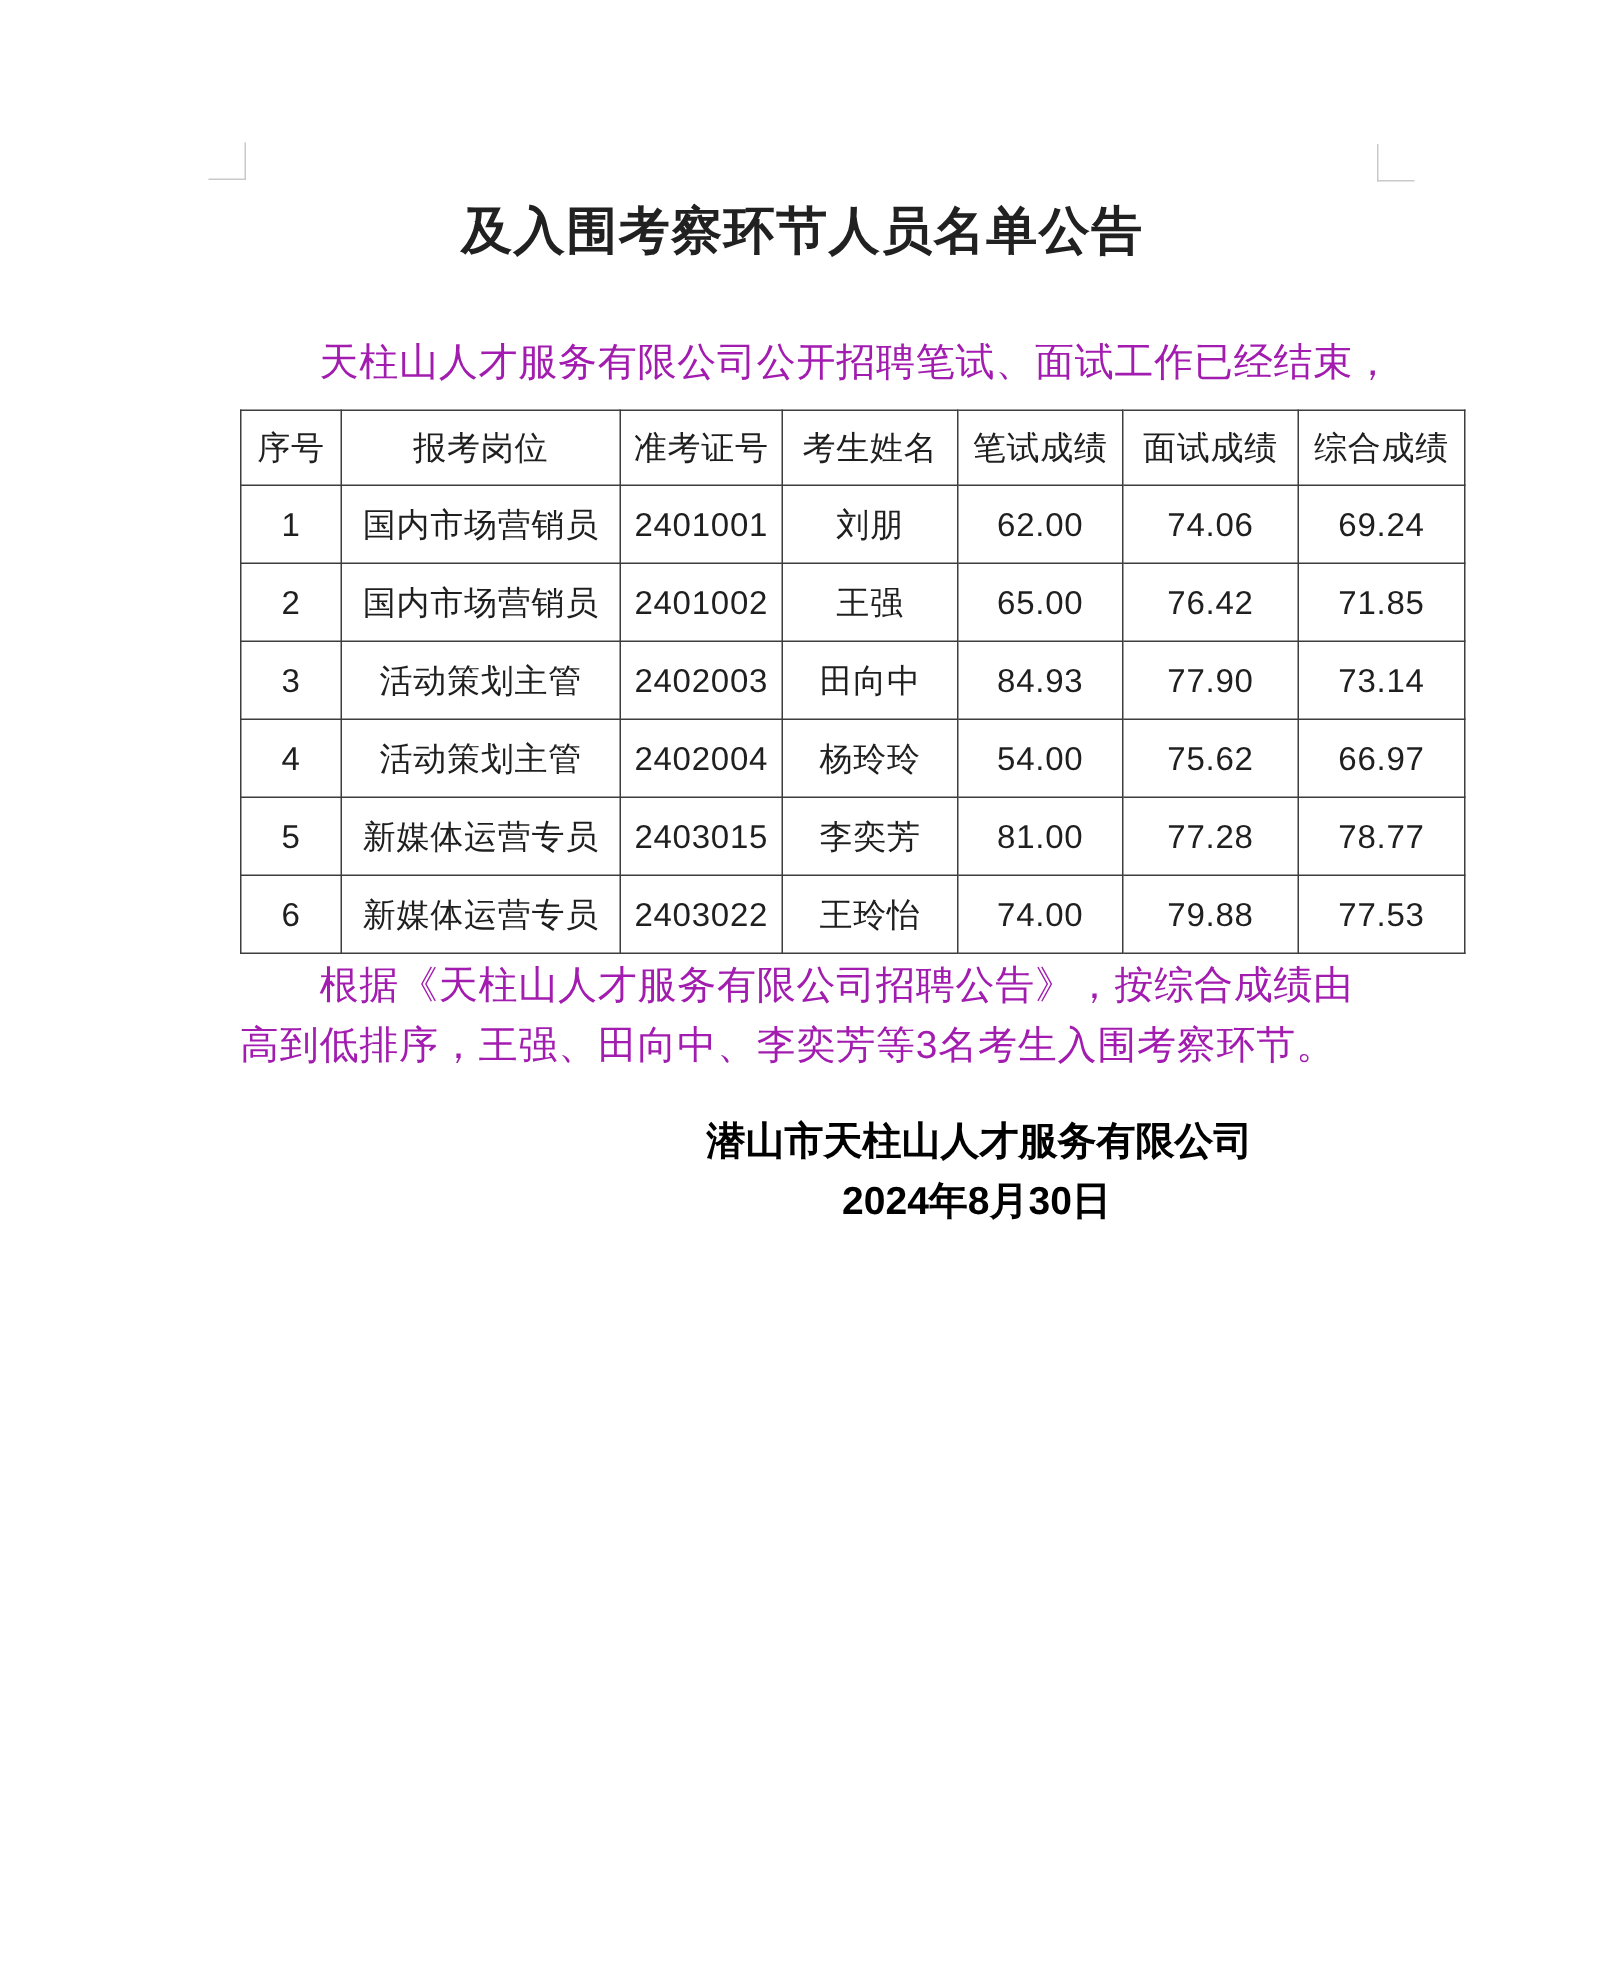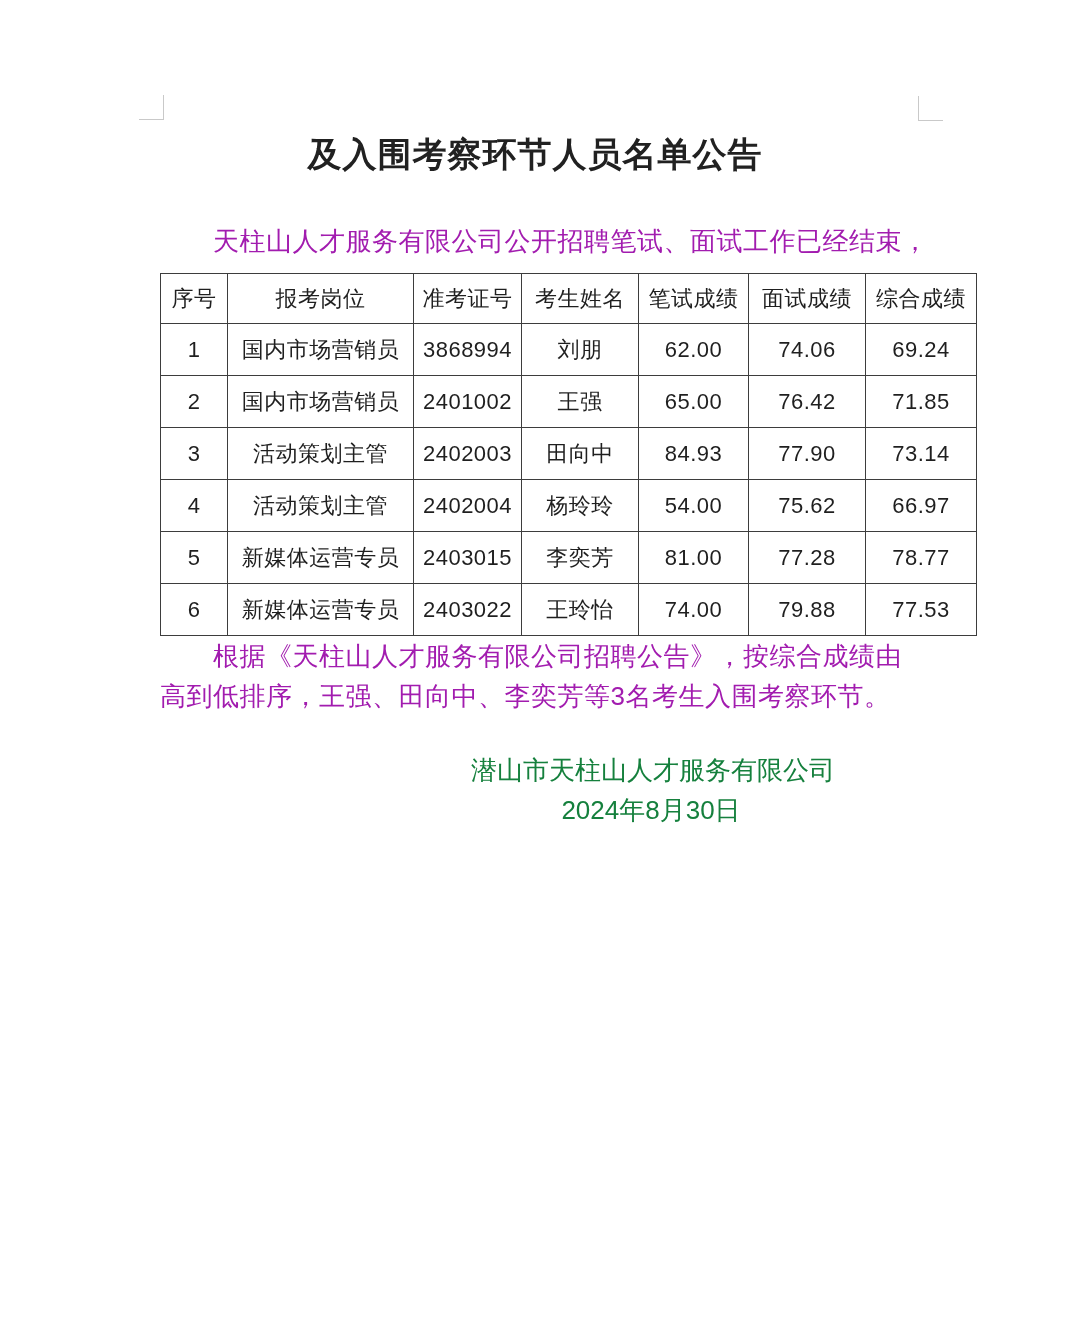--- a/index.html
+++ b/index.html
@@ -70,25 +70,26 @@
     text-align: center;
     vertical-align: middle;
     font-weight: normal;
     padding: 0;
     letter-spacing: 0.5px;
   }
   table.score-table thead tr { height: 50px; }
   table.score-table tbody tr { height: 52px; }
   .sig-block {
     width: 818px;
-    margin-top: 34px;
+    margin-top: 24px;
     font-size: 26px;
     line-height: 40px;
     text-align: center;
-    color: #15803d;
+    color: #000000;
+    font-weight: bold;
   }
   .sig-company { position: relative; left: 84px; }
   .sig-date    { position: relative; left: 82px; }
 </style>
 </head>
 <body>
 
 <div class="crop-mark tl"></div>
 <div class="crop-mark tr"></div>
 
@@ -120,21 +121,21 @@
         <th>考生姓名</th>
         <th>笔试成绩</th>
         <th>面试成绩</th>
         <th>综合成绩</th>
       </tr>
     </thead>
     <tbody>
       <tr>
         <td>1</td>
         <td>国内市场营销员</td>
-        <td>3868994</td>
+        <td>2401001</td>
         <td>刘朋</td>
         <td>62.00</td>
         <td>74.06</td>
         <td>69.24</td>
       </tr>
       <tr>
         <td>2</td>
         <td>国内市场营销员</td>
         <td>2401002</td>
         <td>王强</td>

